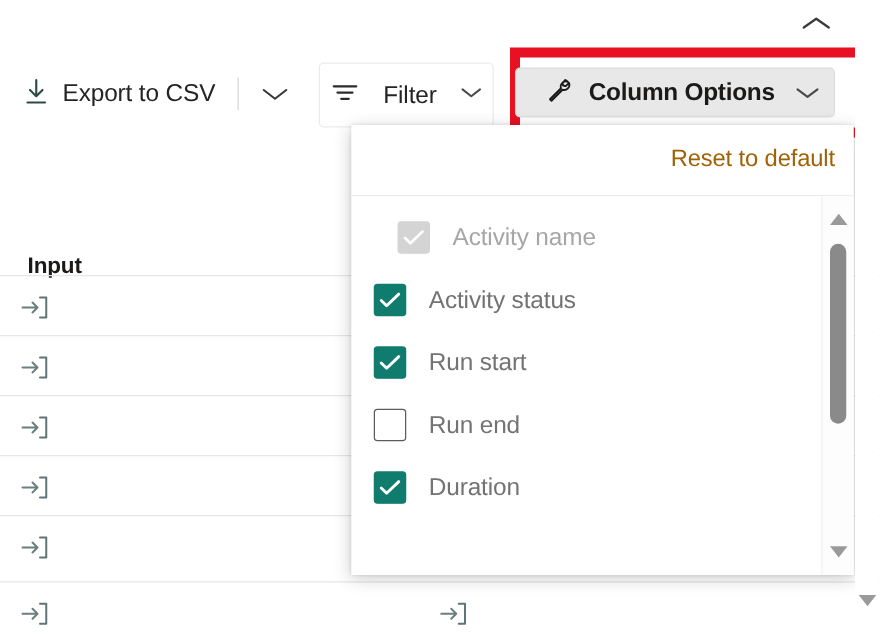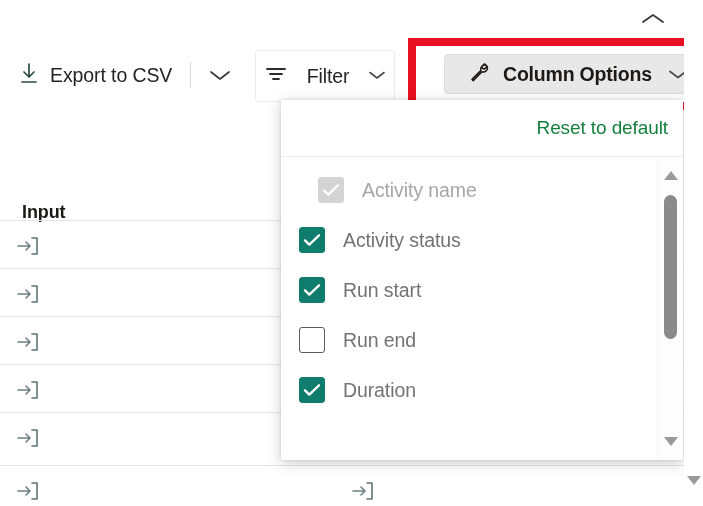--- a/index.html
+++ b/index.html
@@ -99,21 +99,21 @@
     left: 408px;
     top: 38px;
     width: 288px;
     height: 72px;
     box-sizing: border-box;
     border: 8px solid #e81123;
     background: #ffffff;
   }
   .col-btn {
     position: absolute;
-    left: 444px;
+    left: 412px;
     top: 54px;
     width: 256px;
     height: 40px;
     box-sizing: border-box;
     background: #e8e8e8;
     border: 1px solid #dcdcdc;
     border-radius: 4px;
     display: flex;
     align-items: center;
     gap: 12px;
@@ -208,21 +208,21 @@
     height: 57px;
     border-bottom: 1px solid #ededed;
     display: flex;
     align-items: center;
     justify-content: flex-end;
     padding-right: 15px;
     box-sizing: border-box;
   }
   .reset-link {
     font-size: 19px;
-    color: #15803d;
+    color: #a16207;
     cursor: pointer;
     letter-spacing: -0.1px;
     background: none;
     border: none;
     font-family: inherit;
     padding: 0;
   }
 
   .list-wrap {
     position: relative;

